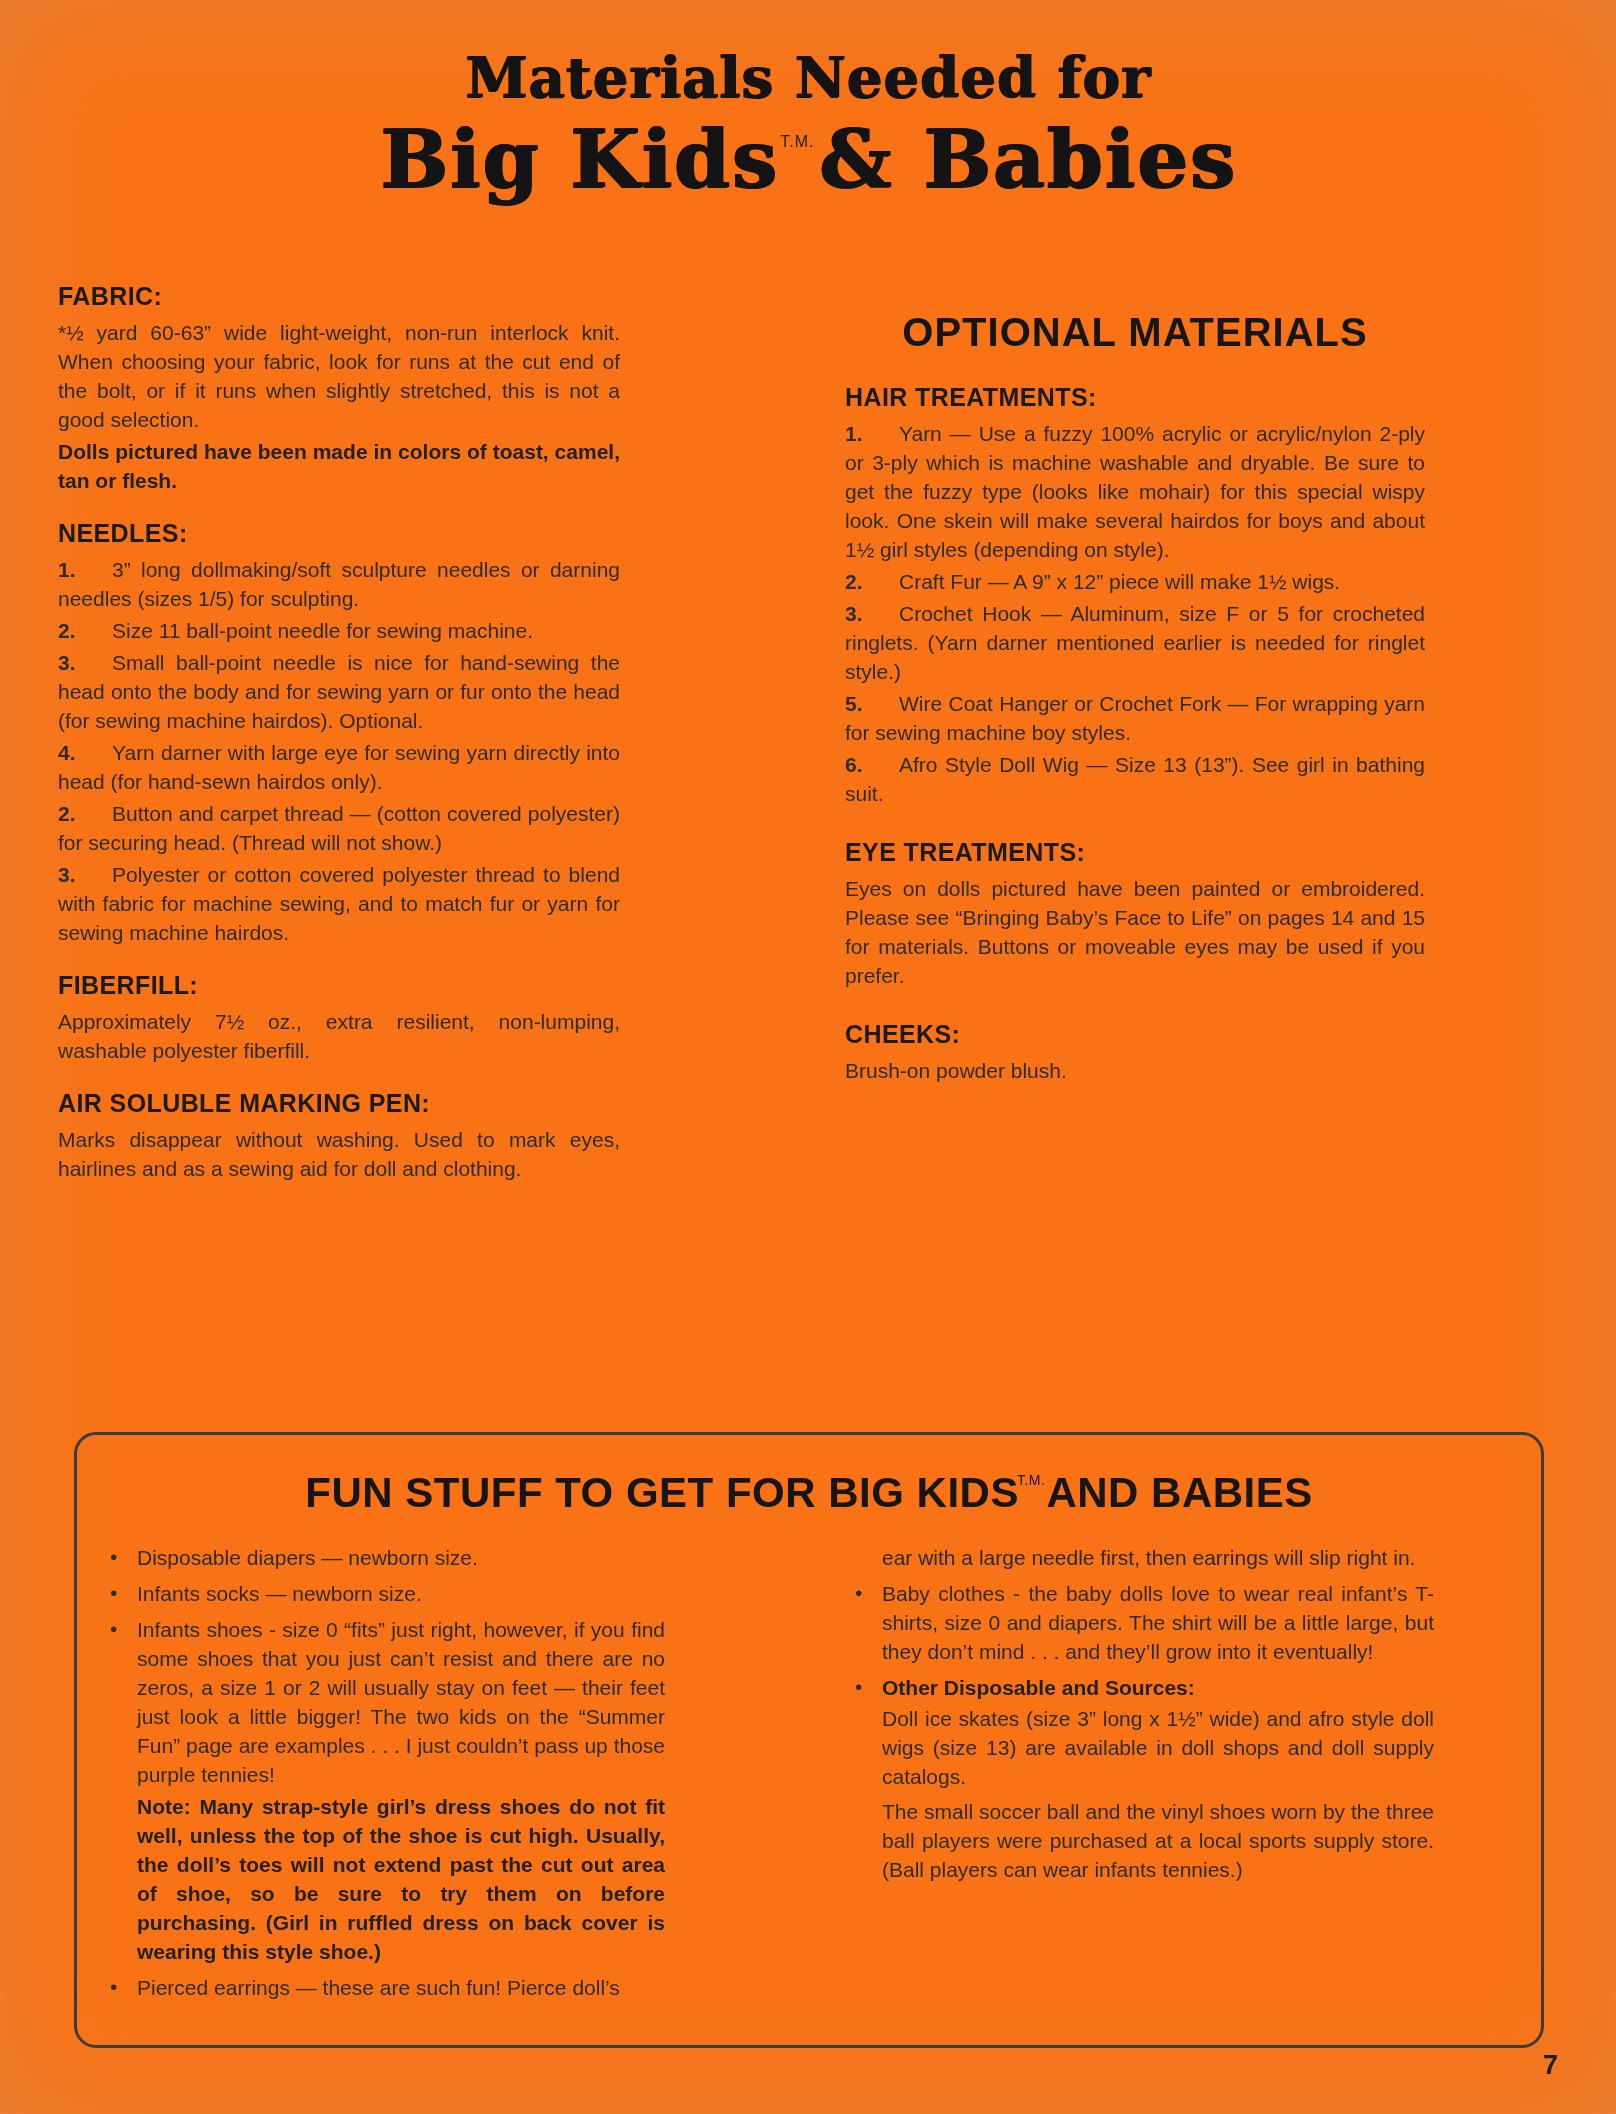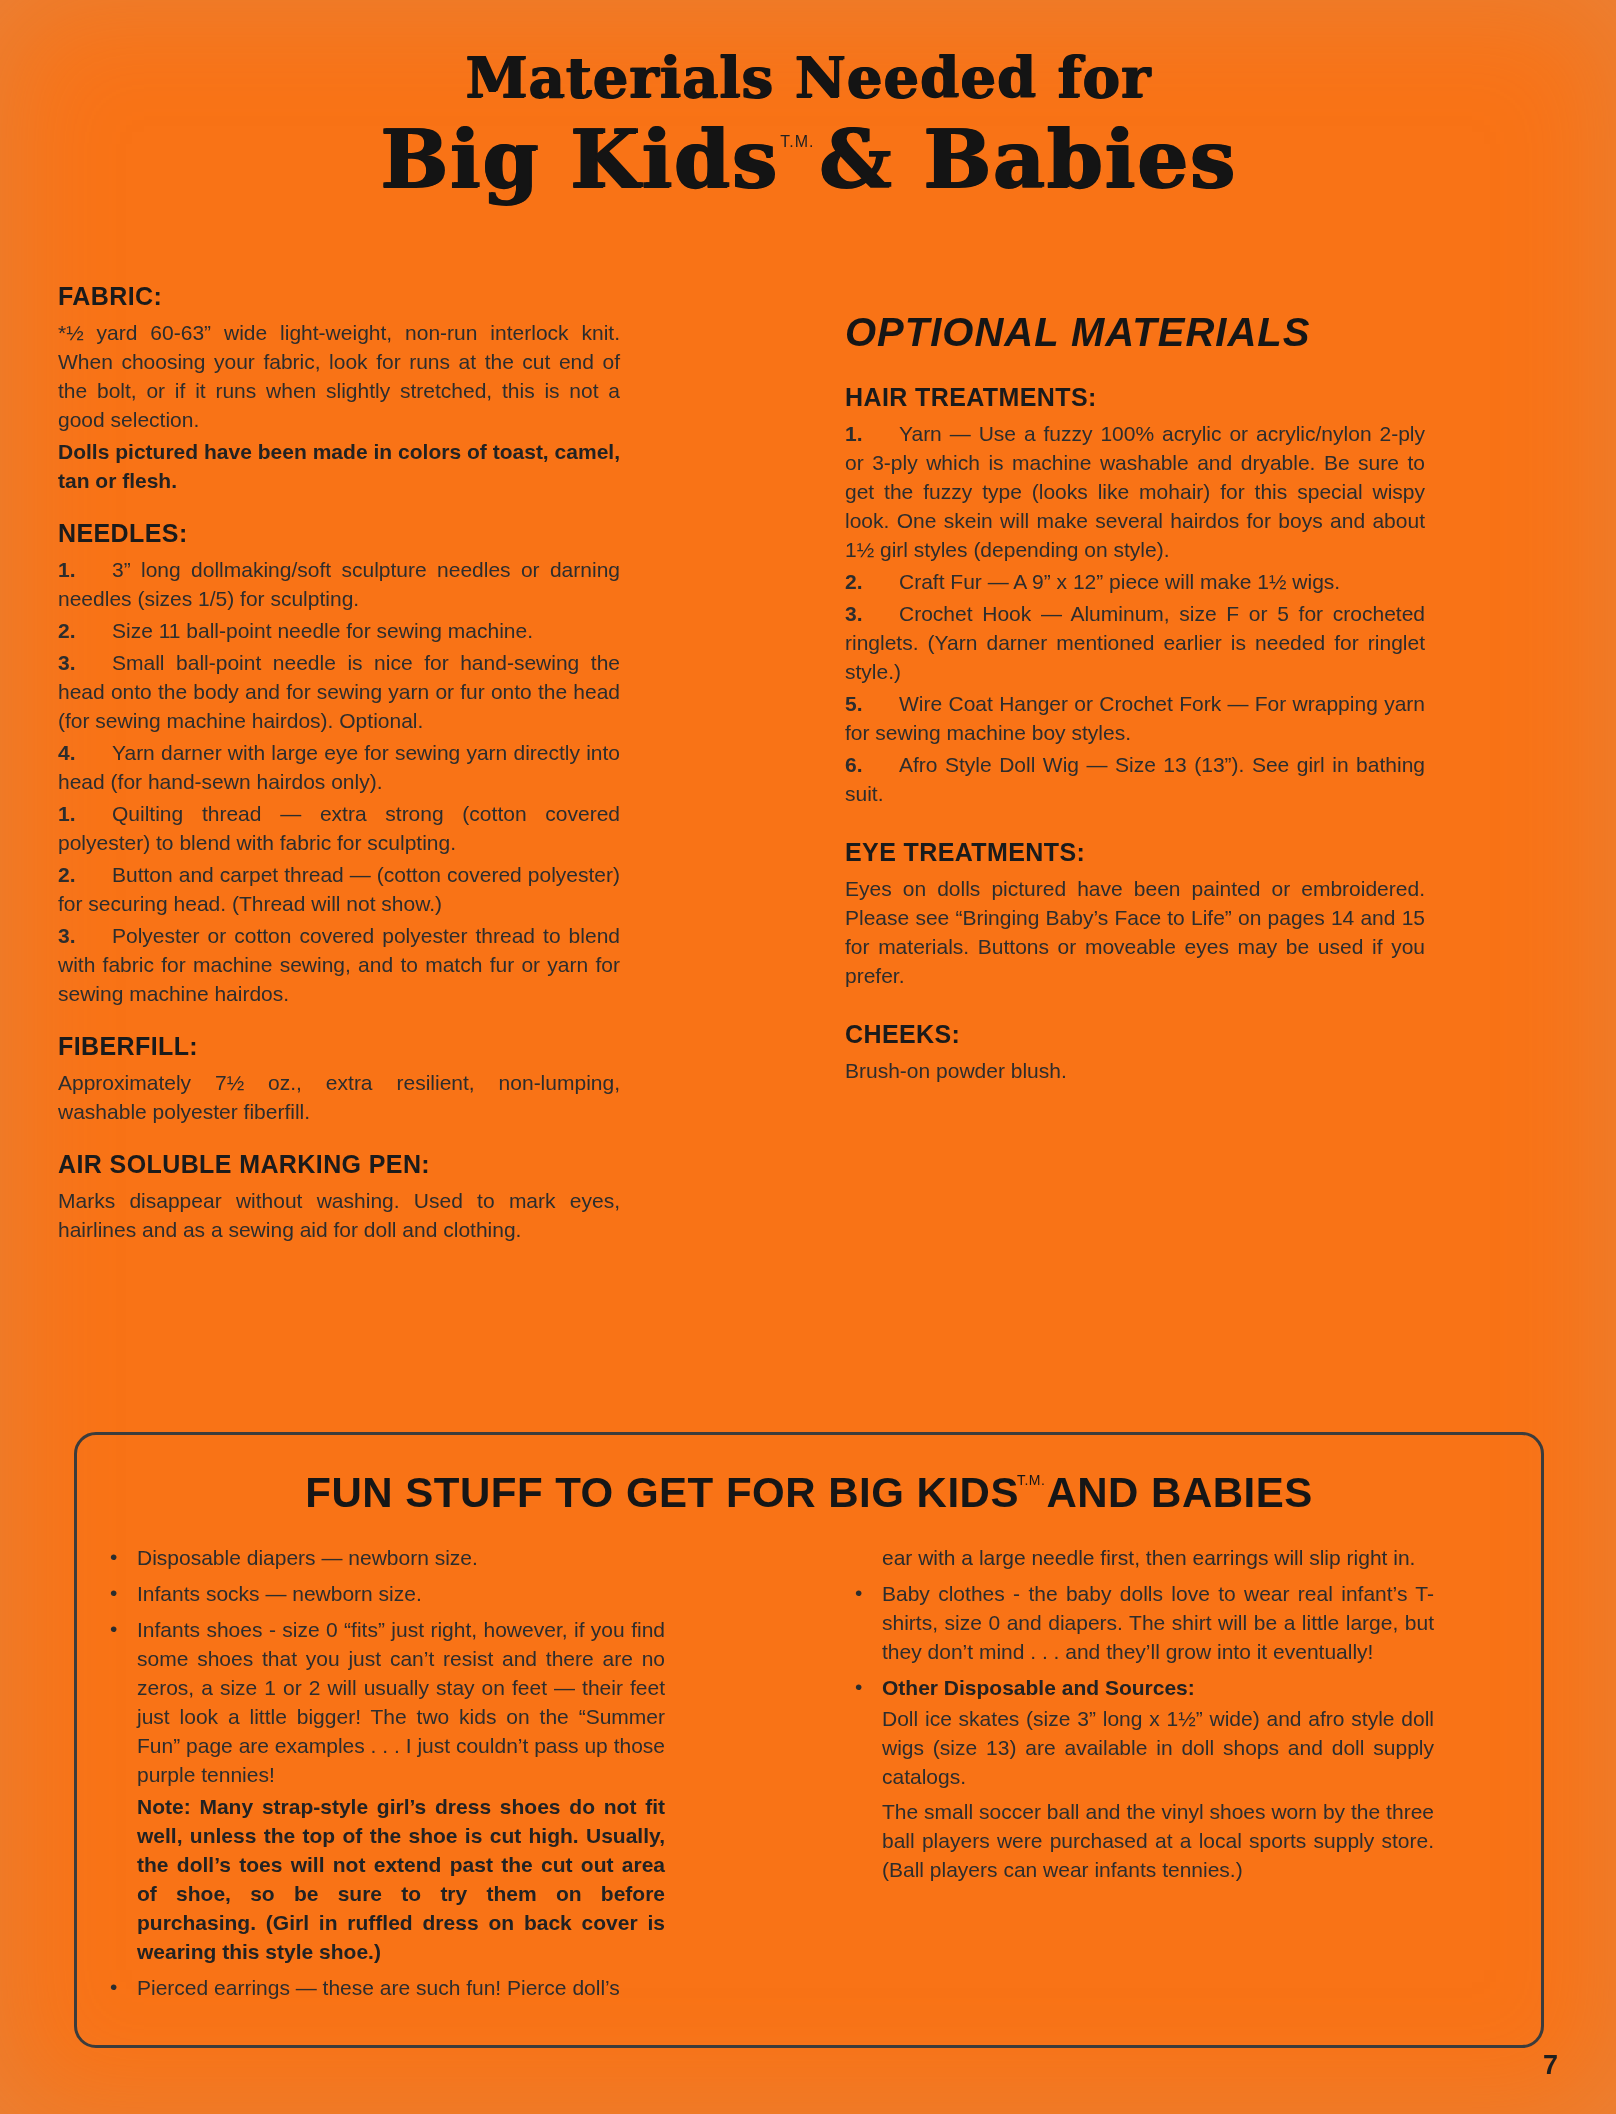--- a/index.html
+++ b/index.html
@@ -23,22 +23,22 @@
   .col-left  { position:absolute; left:58px;  top:282px; width:562px; }
   .col-right { position:absolute; left:845px; top:310px; width:580px; }
 
   h3 { font-size:25px; font-weight:bold; color:#1b1b1b; letter-spacing:.4px; margin:24px 0 7px; }
   .col-left h3:first-child { margin-top:0; }
 
   p.body { font-size:21px; line-height:29px; text-align:justify; color:#2d2d2d; margin-bottom:3px; }
   p.bold { font-weight:bold; color:#222; }
   .num { display:inline-block; width:54px; font-weight:bold; }
 
-  .opt-heading { font-size:40px; font-weight:bold; color:#161616;
-                 letter-spacing:1px; margin-bottom:28px;font-style:italic; }
+  .opt-heading { font-size:40px; font-weight:bold; text-align:center; color:#161616;
+                 letter-spacing:1px; margin-bottom:28px; }
   .col-right h3 { margin-top:30px; }
   .col-right h3.first { margin-top:0; }
 
   
   .fun-box { position:absolute; left:74px; top:1432px; width:1470px; height:616px;
              border:3px solid #3c3c3c; border-radius:22px; }
   .fun-heading { text-align:center; font-size:42px; font-weight:bold; color:#161616;
                  margin-top:34px; letter-spacing:.5px; }
   .tm-small { display:inline-block; font-weight:normal; font-size:14px; letter-spacing:.5px;
               transform:translateY(-22px); margin:0 1px 0 -2px; }
@@ -73,21 +73,20 @@
     <h3>FABRIC:</h3>
     <p class="body">*½ yard 60-63” wide light-weight, non-run interlock knit. When choosing your fabric, look for runs at the cut end of the bolt, or if it runs when slightly stretched, this is not a good selection.</p>
     <p class="body bold">Dolls pictured have been made in colors of toast, camel, tan or flesh.</p>
 
     <h3>NEEDLES:</h3>
     <p class="body"><b class="num">1.</b><span>3” long dollmaking/soft sculpture needles or darning needles (sizes 1/5) for sculpting.</span></p>
     <p class="body"><b class="num">2.</b><span>Size 11 ball-point needle for sewing machine.</span></p>
     <p class="body"><b class="num">3.</b><span>Small ball-point needle is nice for hand-sewing the head onto the body and for sewing yarn or fur onto the head (for sewing machine hairdos). Optional.</span></p>
     <p class="body"><b class="num">4.</b><span>Yarn darner with large eye for sewing yarn directly into head (for hand-sewn hairdos only).</span></p>
 
-    <p class="body"><b class="num">1.</b><span>Quilting thread — extra strong (cotton covered polyester) to blend with fabric for sculpting.</span></p>
     <p class="body"><b class="num">2.</b><span>Button and carpet thread — (cotton covered polyester) for securing head. (Thread will not show.)</span></p>
     <p class="body"><b class="num">3.</b><span>Polyester or cotton covered polyester thread to blend with fabric for machine sewing, and to match fur or yarn for sewing machine hairdos.</span></p>
 
     <h3>FIBERFILL:</h3>
     <p class="body">Approximately 7½ oz., extra resilient, non-lumping, washable polyester fiberfill.</p>
 
     <h3>AIR SOLUBLE MARKING PEN:</h3>
     <p class="body">Marks disappear without washing. Used to mark eyes, hairlines and as a sewing aid for doll and clothing.</p>
   </section>
 

